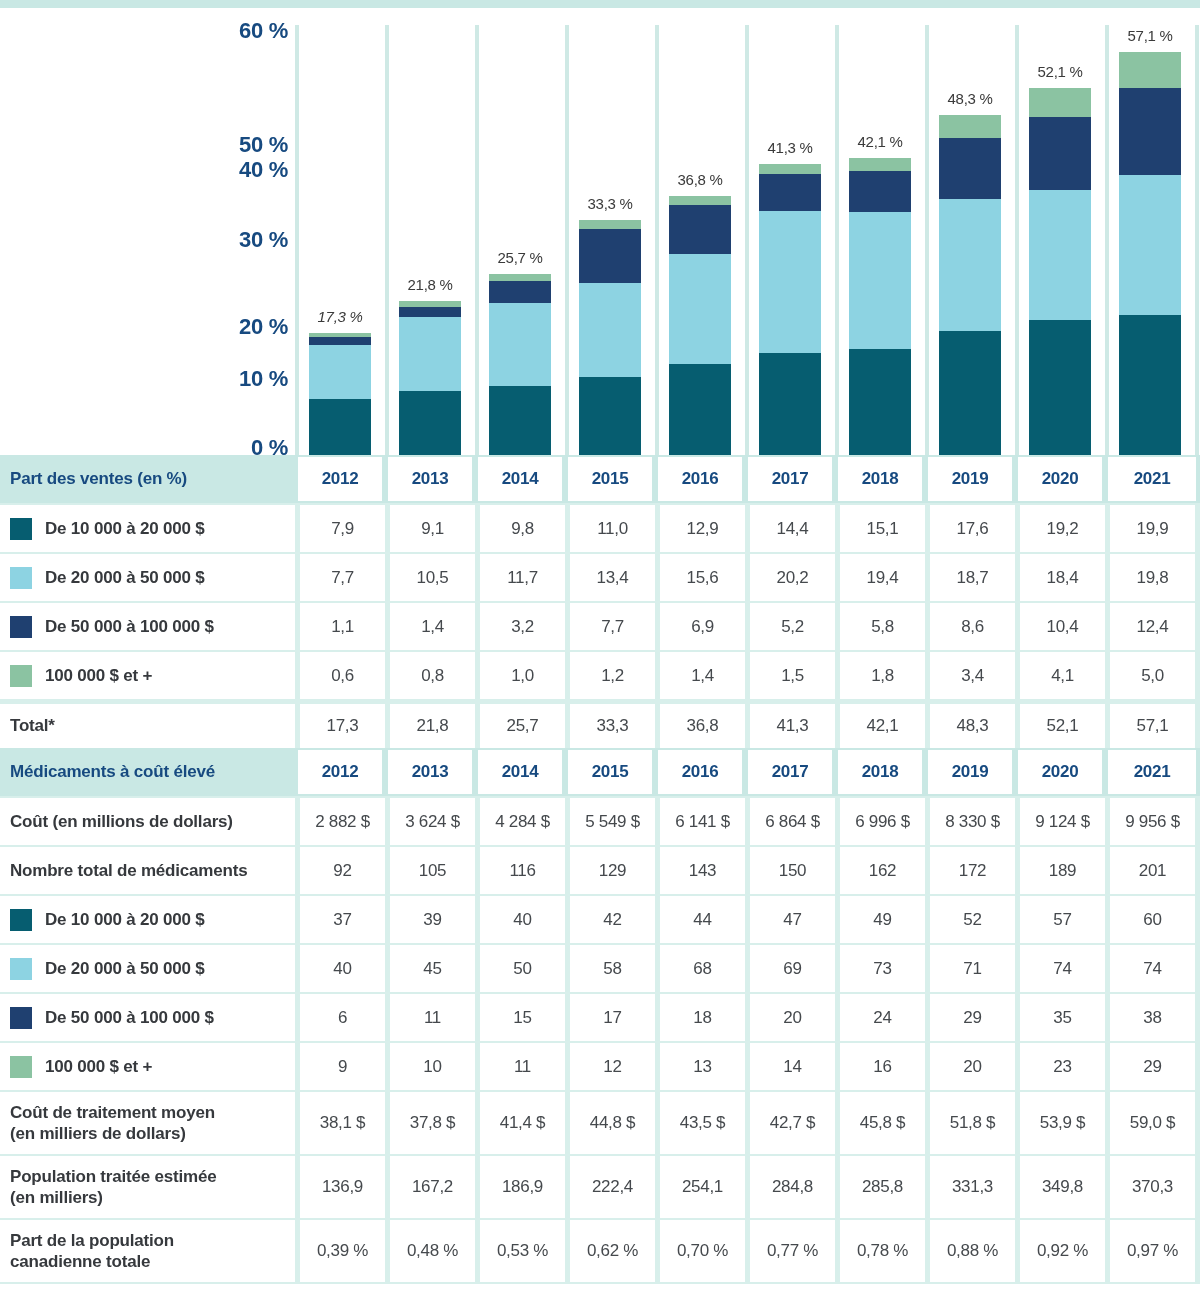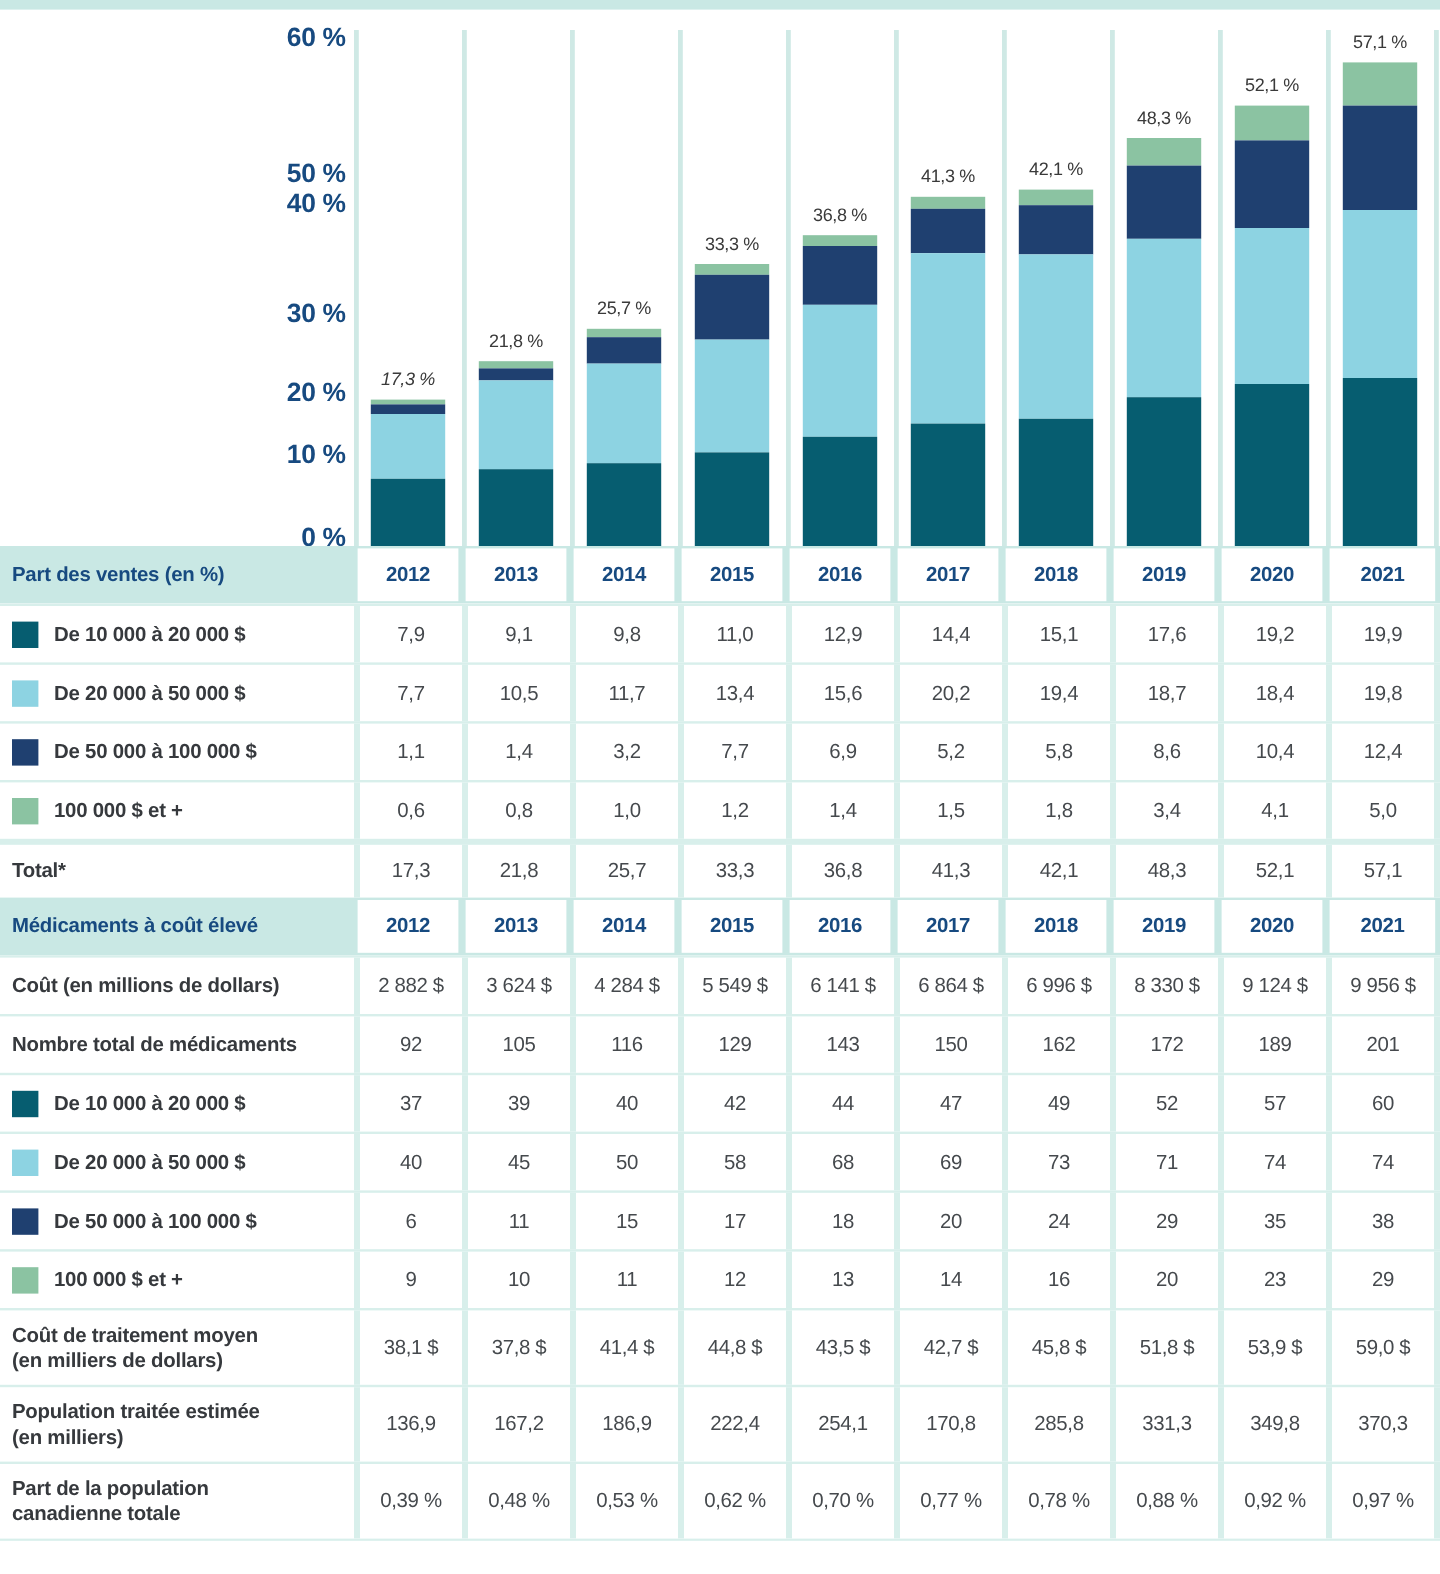--- a/index.html
+++ b/index.html
@@ -74,21 +74,21 @@
       <div class="gridline" style="left: 835px;"></div>
       <div class="gridline" style="left: 925px;"></div>
       <div class="gridline" style="left: 1015px;"></div>
       <div class="gridline" style="left: 1105px;"></div>
       <div class="gridline" style="left: 1195px;"></div>
     </div>
   <div id="yaxis">
       <div class="ytick" style="top: 429px;">0 %</div>
       <div class="ytick" style="top: 359.5px;">10 %</div>
       <div class="ytick" style="top: 308px;">20 %</div>
-      <div class="ytick" style="top: 220.5px; margin-top: 21px;">30 %</div>
+      <div class="ytick" style="top: 220.5px;">30 %</div>
       <div class="ytick" style="top: 151px;">40 %</div>
       <div class="ytick" style="top: 81.5px; margin-top: 44px;">50 %</div>
       <div class="ytick" style="top: 12px;">60 %</div>
     </div>
   <div id="plot">
       <div class="bar-col" style="left: 295px; width: 90px;">
         <div class="bar" style="height: 121.965px;">
           <div class="seg" style="height: 55.695px; background: rgb(6, 93, 112);"></div>
           <div class="seg" style="height: 54.285px; background: rgb(141, 211, 226);"></div>
           <div class="seg" style="height: 7.755px; background: rgb(31, 64, 112);"></div>
@@ -447,21 +447,21 @@
         <div class="lblgrp">
           <div class="lbl">Population traitée estimée</div>
           <div class="lbl">(en milliers)</div>
         </div>
       </div>
       <div class="val">136,9</div>
       <div class="val">167,2</div>
       <div class="val">186,9</div>
       <div class="val">222,4</div>
       <div class="val">254,1</div>
-      <div class="val">170,8</div>
+      <div class="val">284,8</div>
       <div class="val">285,8</div>
       <div class="val">331,3</div>
       <div class="val">349,8</div>
       <div class="val last">370,3</div>
     </div>
     <div class="t-row tall">
       <div class="label-cell">
         <div class="lblgrp">
           <div class="lbl">Part de la population</div>
           <div class="lbl">canadienne totale</div>

